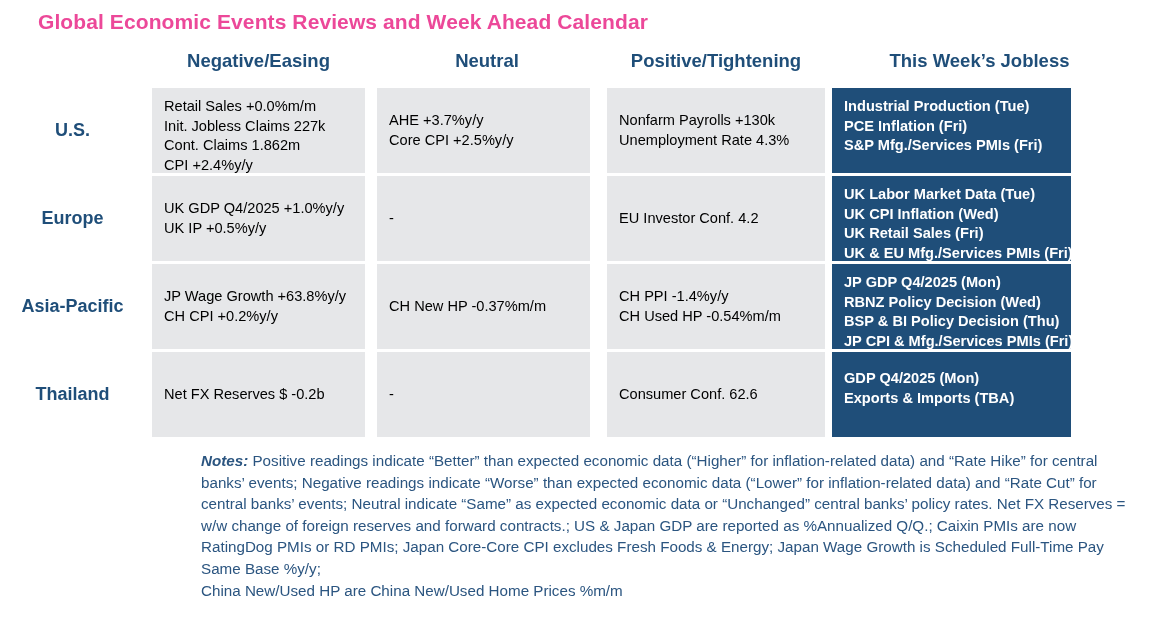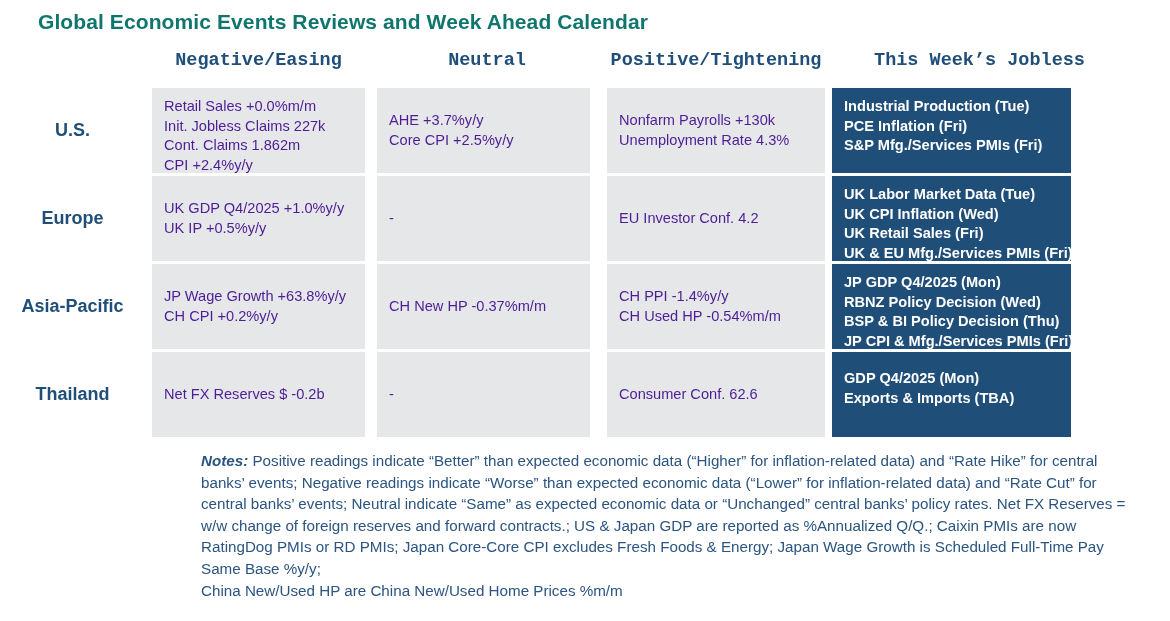--- a/index.html
+++ b/index.html
@@ -18,32 +18,31 @@
     position: relative;
     width: 1170px;
     height: 621px;
   }
   .title {
     position: absolute;
     left: 38px;
     top: 10px;
     font-size: 21px;
     font-weight: bold;
-    color: #0f766e;
+    color: #ec4899;
     letter-spacing: 0.1px;
   }
 
   
   .col-headers {
     position: absolute;
     left: 0;
     top: 50px;
     width: 974px;
     height: 30px;
-    font-family: Liberation Mono, monospace;
   }
   .col-head {
     position: absolute;
     top: 0;
     text-align: center;
     font-size: 18.5px;
     font-weight: bold;
     color: #1f4e79;
     white-space: nowrap;
   }
@@ -89,21 +88,21 @@
     line-height: 19.5px;
     white-space: nowrap;
   }
   .cell.c0 { left: 152px; width: 213px; }
   .cell.c1 { left: 377px; width: 213px; }
   .cell.c2 { left: 607px; width: 218px; }
   .cell.c3 { left: 832px; width: 239px; }
 
   .cell.gray {
     background: #e6e7e9;
-    color: #4c1d95;
+    color: #000000;
   }
   .cell.navy {
     background: #1f4e79;
     color: #ffffff;
     font-weight: bold;
   }
   
   .cell .lines {
     display: flex;
     flex-direction: column;

